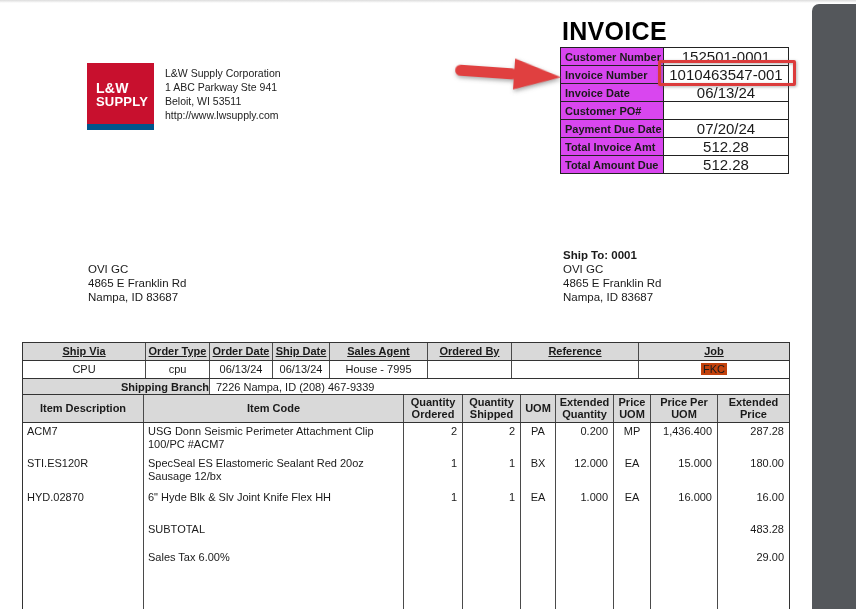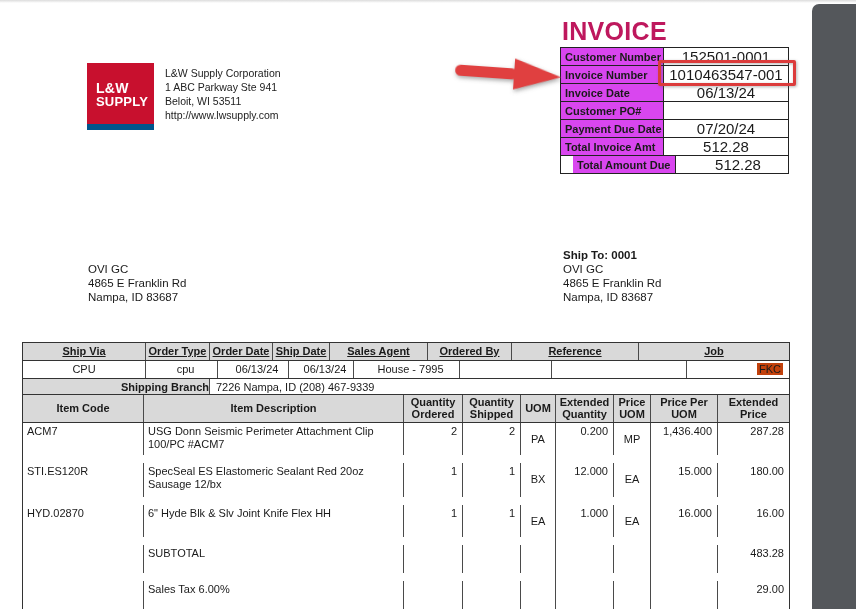--- a/index.html
+++ b/index.html
@@ -15,66 +15,66 @@
 
   
   .logo { position:absolute; left:87px; top:63px; width:67px; height:67px; }
   .logo-red { position:absolute; left:0; top:0; width:67px; height:61px; background:#c8102e; }
   .logo-blue { position:absolute; left:0; top:61px; width:67px; height:6px; background:#00558c; }
   .logo-l1 { position:absolute; left:9px; top:17px; color:#fff; font-weight:bold; font-size:14px; letter-spacing:.3px; }
   .logo-l2 { position:absolute; left:9px; top:31px; color:#fff; font-weight:bold; font-size:13px; letter-spacing:.2px; }
 
   .company { position:absolute; left:165px; top:66px; font-size:10.5px; line-height:14px; color:#222; }
 
-  .invoice-title { position:absolute; left:562px; top:17px; font-size:25px; font-weight:bold; color:#be185d; letter-spacing:.3px; }
+  .invoice-title { position:absolute; left:562px; top:17px; font-size:25px; font-weight:bold; color:#000000; letter-spacing:.3px; }
 
   
   .summary { position:absolute; left:560px; top:47px; width:227px; border:1.6px solid #222; }
   .sumrow { display:grid; grid-template-columns:103px 124px; border-bottom:1px solid #222; }
-  .sumrow:last-child { border-bottom:none;margin-left:12px; }
+  .sumrow:last-child { border-bottom:none; }
   .sumrow .lbl { background:#d946ef; font-weight:bold; font-size:11px; padding:2.5px 0 2.5px 4px;
     border-right:1px solid #222; height:12px; line-height:12px; }
   .sumrow .val { font-size:15px; text-align:center; padding:2.5px 0; height:12px; line-height:12px; }
 
   .hl-box { position:absolute; left:658px; top:60px; width:132px; height:20px;
     border:3.5px solid #dc3b3b; border-radius:2px; z-index:5;
     filter:drop-shadow(1px 1px 1.5px rgba(90,90,90,.45)); }
   .arrow { position:absolute; left:448px; top:56px; width:118px; height:40px; z-index:5; }
 
   .billto { position:absolute; left:88px; top:262px; font-size:11.5px; line-height:14px; }
   .shipto { position:absolute; left:563px; top:248px; font-size:11.5px; line-height:14px; }
   .shipto .b { font-weight:bold; }
 
   
   .shiptbl { position:absolute; left:22px; top:342px; width:766px; border:1.8px solid #333; background:#fff; }
   .srow { display:grid; grid-template-columns:123px 64px 63px 57px 98px 84px 127px 150px; }
   .srow > div { border-right:1px solid #4a4a4a; font-size:11px; text-align:center; height:17px; line-height:17px; overflow:hidden; }
   .srow > div:last-child { border-right:none; }
   .srow.hdr > div { background:#d9d9d9; font-weight:bold; }
   .srow.hdr { border-bottom:1px solid #333;text-decoration:underline; }
-  .srow.vals { border-bottom:1.4px solid #333;gap:8px; }
+  .srow.vals { border-bottom:1.4px solid #333; }
   .brow { display:grid; grid-template-columns:187px 579px; }
   .brow .blbl { background:#d9d9d9; font-weight:bold; font-size:11px; text-align:right;
     height:16px; line-height:16px; border-right:1px solid #4a4a4a; }
   .brow .bval { font-size:11px; padding-left:6px; height:16px; line-height:16px; }
   .sel { background:#c2410c; padding:0 2px; }
 
   
   .items { position:absolute; left:22px; top:394px; width:766px; height:215px;
     border:1.8px solid #333; border-bottom:none; display:flex; flex-direction:column; background:#fff; }
   .irow { display:grid; grid-template-columns:121px 260px 59px 58px 35px 58px 37px 67px 71px; }
   .irow > div { border-right:1px solid #4a4a4a; font-size:11px; line-height:12.5px; overflow:hidden; }
   .irow > div:last-child { border-right:none; }
   .irow.ihdr { border-bottom:1.4px solid #333; }
   .irow.ihdr > div { background:#d9d9d9; font-weight:bold; text-align:center;
     display:flex; align-items:center; justify-content:center; height:27px; line-height:11.5px; padding:0 2px; }
   .irow.fill { flex:1 1 auto; }
   .cL { text-align:left; padding:2px 3px 0 4px; }
   .cR { text-align:right; padding:2px 5px 0 2px; }
-  .cC { text-align:center; padding-top:10px; }
+  .cC { text-align:center; padding-top:2px; }
   .h32 > div { height:30px; } .h34 > div { height:32px; } .h30 > div { height:30px; }
   .h28 > div { height:26px; }
   .irow.fill > div { height:auto; }
 </style>
 </head>
 <body>
 
 <div class="page">
   <div class="top-edge"></div>
   <div class="viewer-strip"></div>
@@ -170,22 +170,22 @@
       <div><span class="sel">FKC</span></div>
     </div>
     <div class="brow">
       <div class="blbl">Shipping Branch</div>
       <div class="bval">7226 Nampa, ID (208) 467-9339</div>
     </div>
   </div>
 
   <div class="items">
     <div class="irow ihdr">
+      <div>Item Description</div>
       <div>Item Code</div>
-      <div>Item Description</div>
       <div>Quantity Ordered</div>
       <div>Quantity Shipped</div>
       <div>UOM</div>
       <div>Extended Quantity</div>
       <div>Price UOM</div>
       <div>Price Per UOM</div>
       <div>Extended Price</div>
     </div>
 
     <div class="irow h32">

